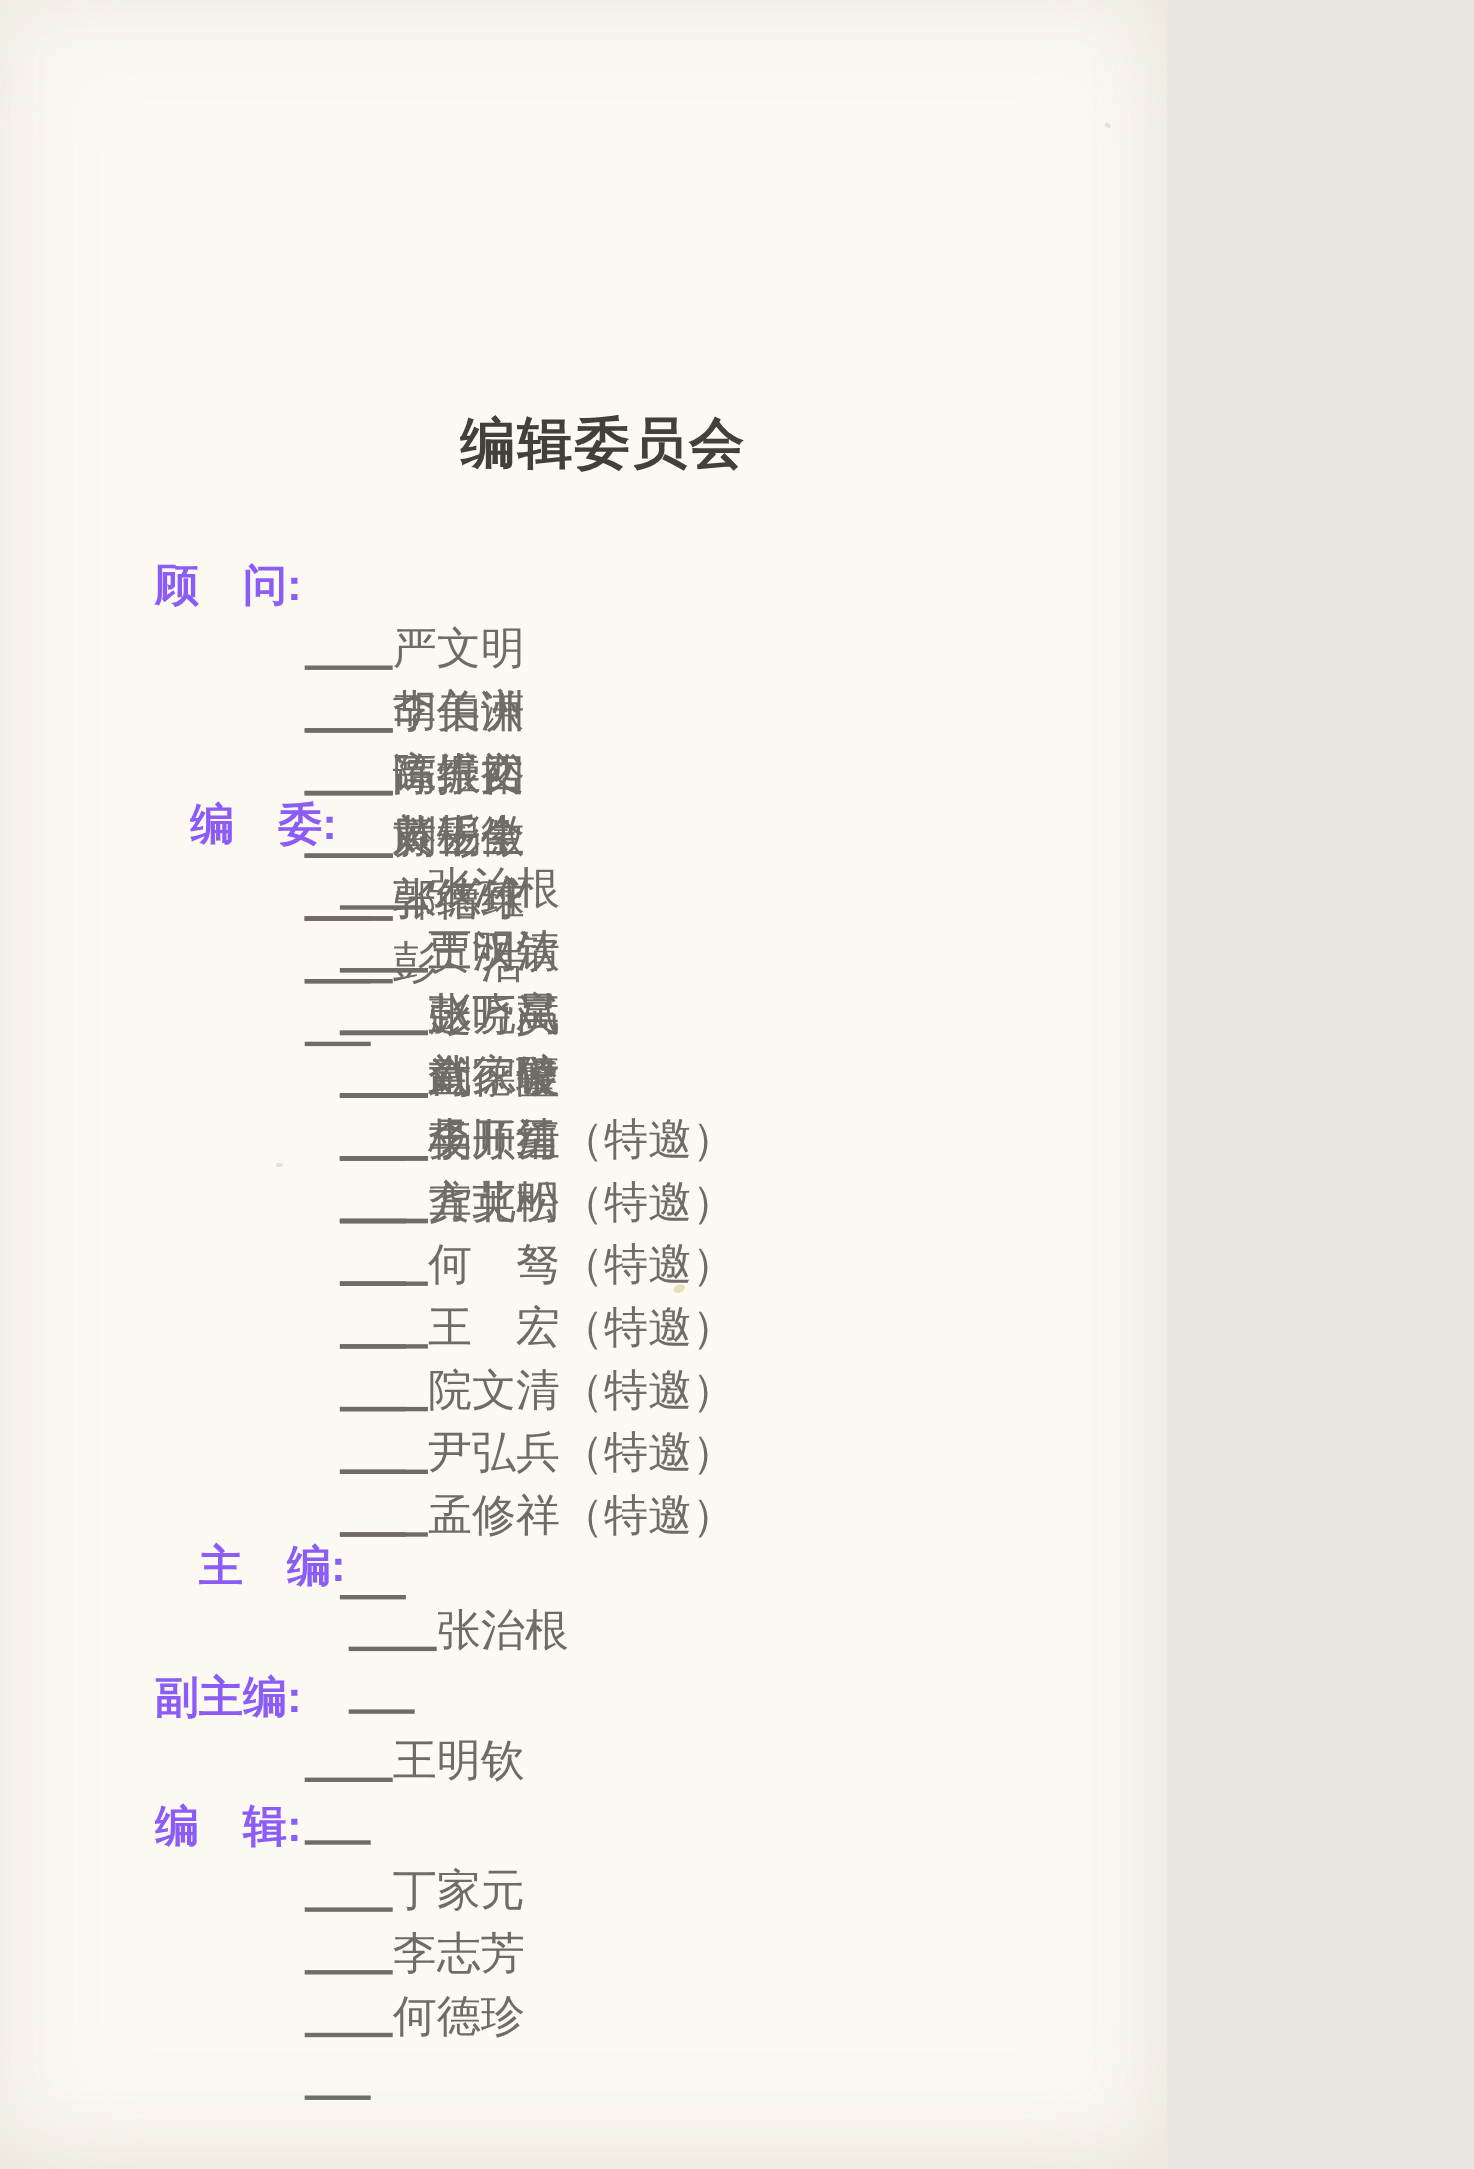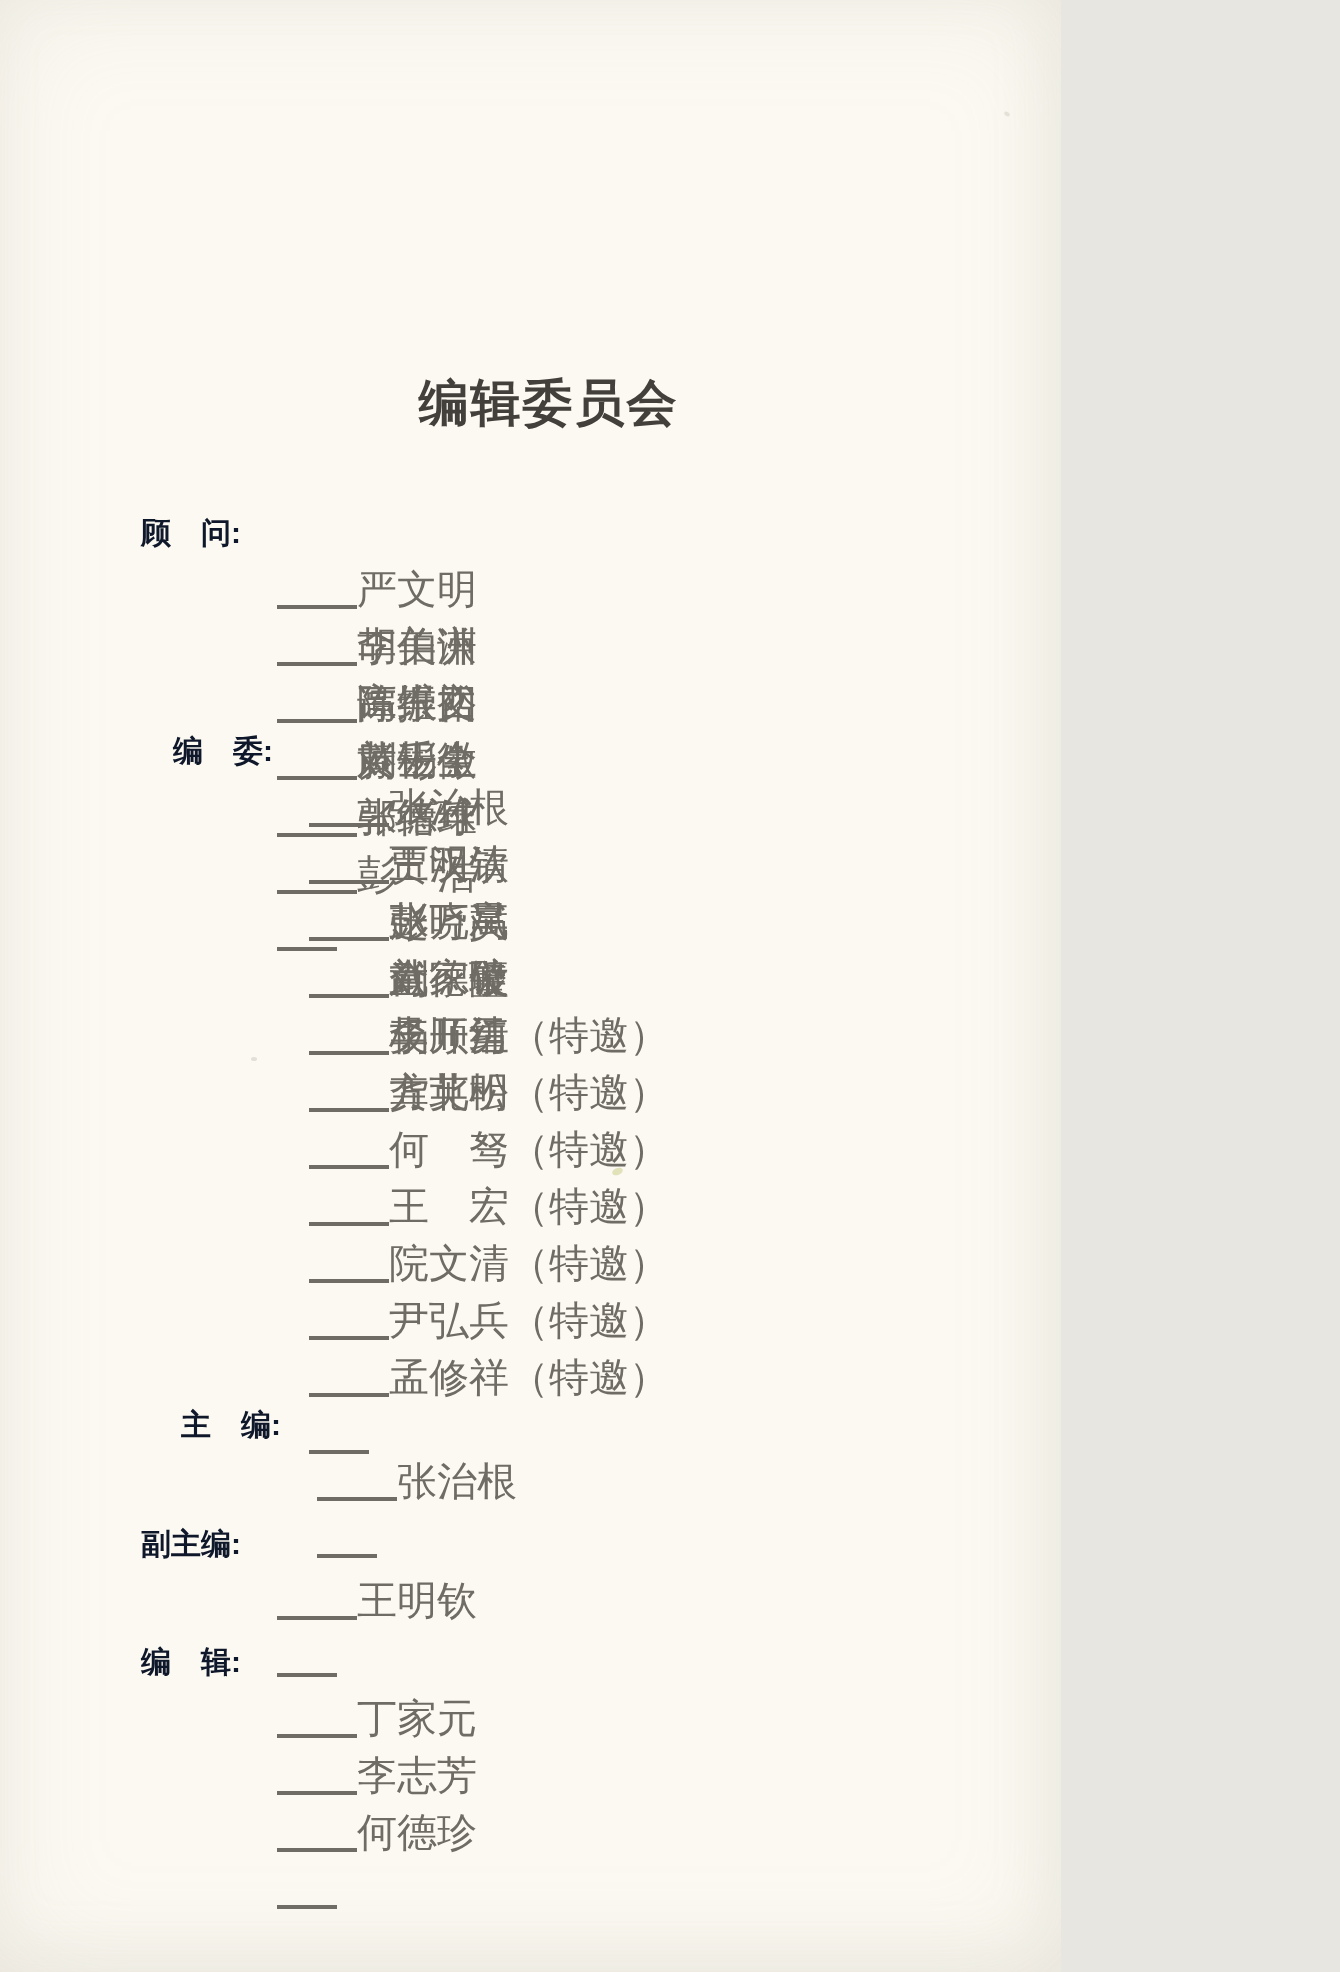--- a/index.html
+++ b/index.html
@@ -36,23 +36,23 @@
     left: 141px;
     display: flex;
     align-items: flex-start;
   }
   .section-label {
     display: inline-block;
     width: 136px;
     flex: 0 0 136px;
     font-family: "Liberation Sans", "DejaVu Sans", sans-serif;
     font-weight: 700;
-    font-size: 30px;
+    font-size: 40px;
     line-height: 57px;
-    color: #0f172a;
+    color: #8b5cf6;
     letter-spacing: 0;
     white-space: pre;
   }
   .rows {
     display: block;
   }
   .row {
     height: 57px;
     line-height: 57px;
     white-space: pre;

